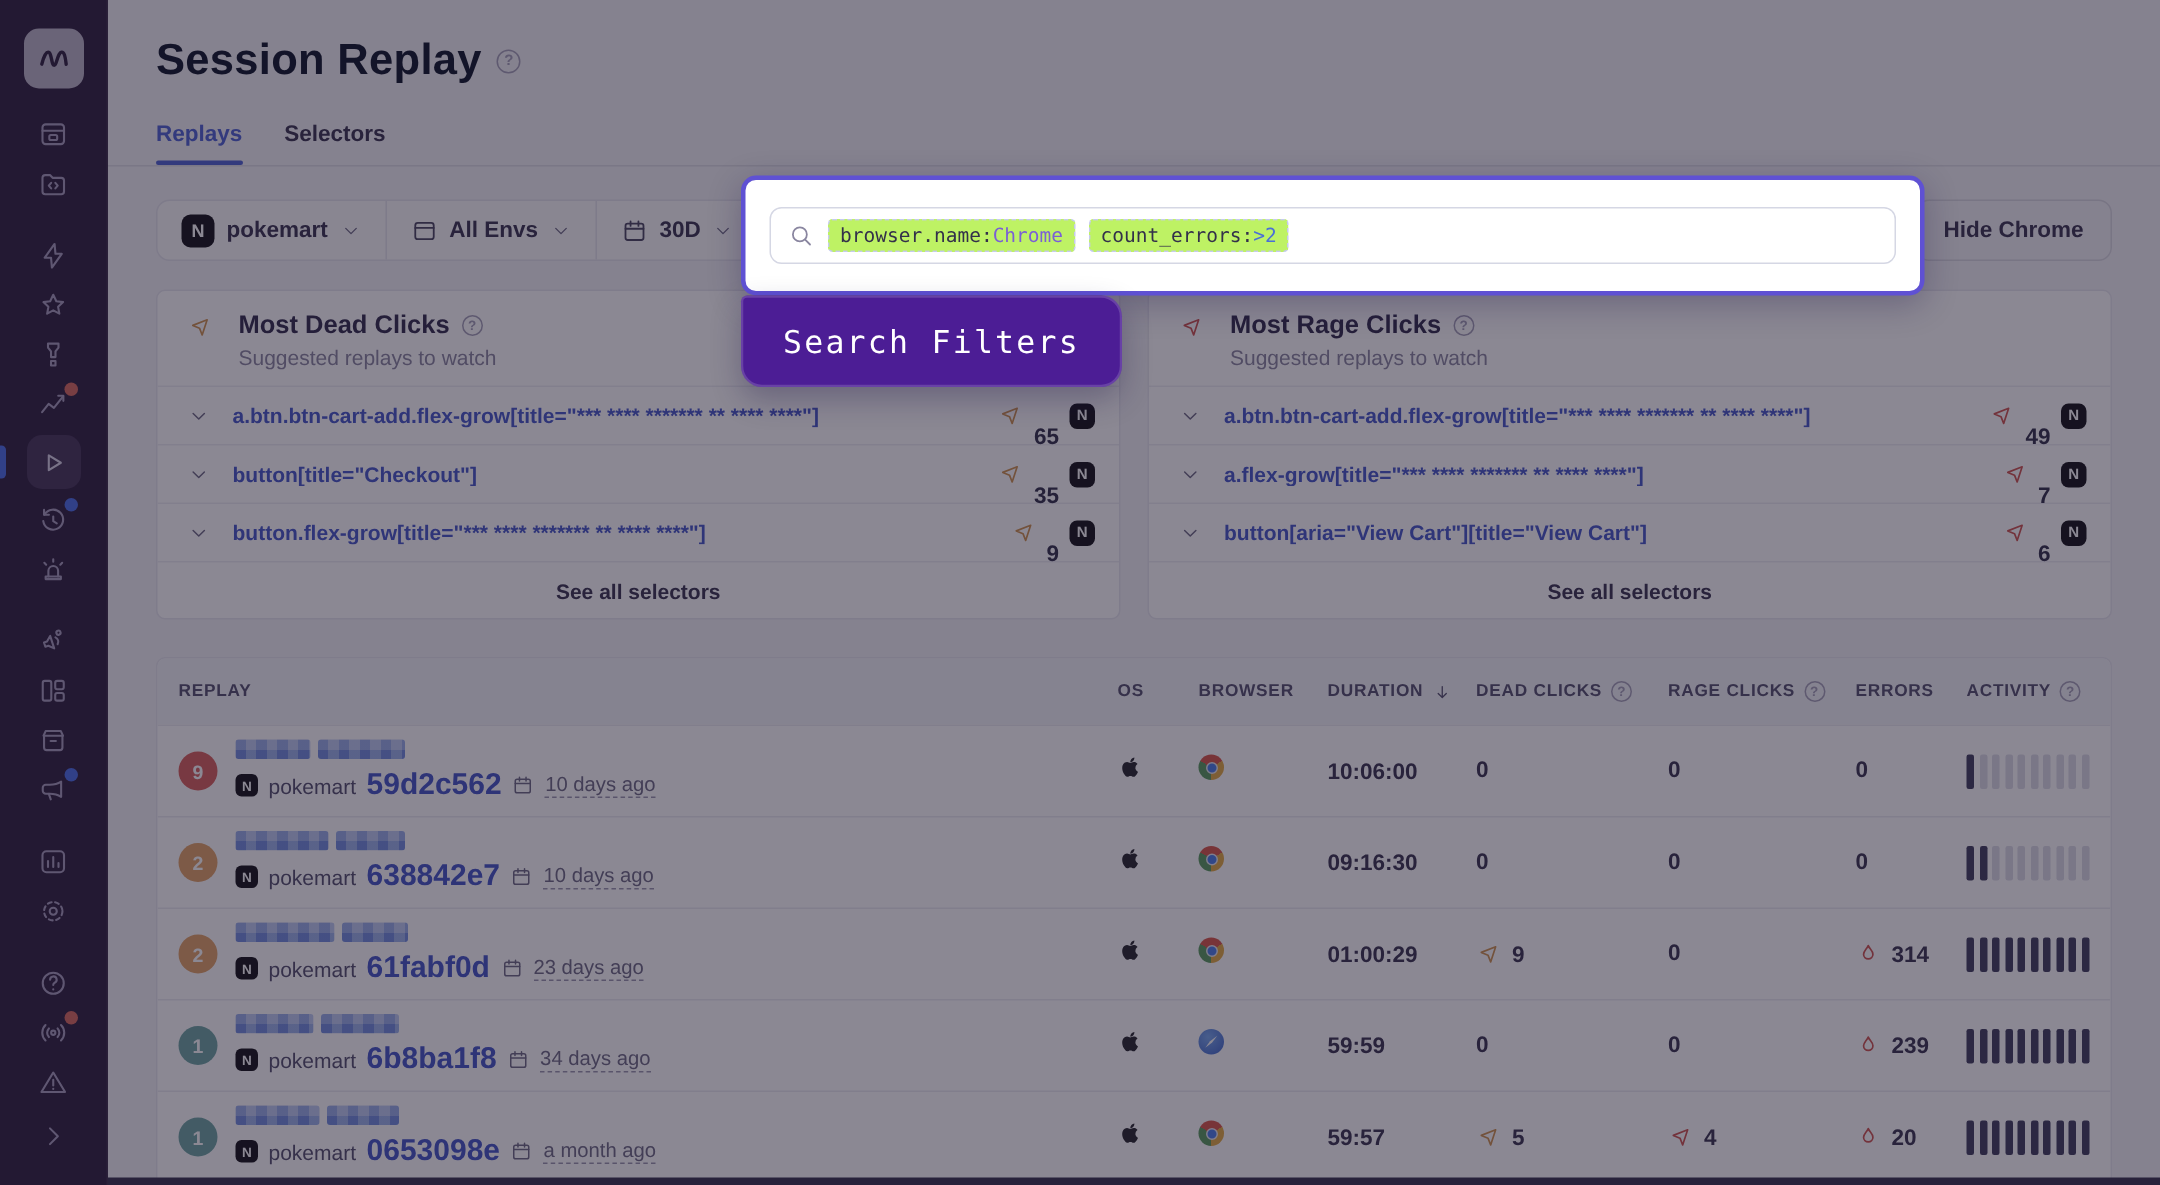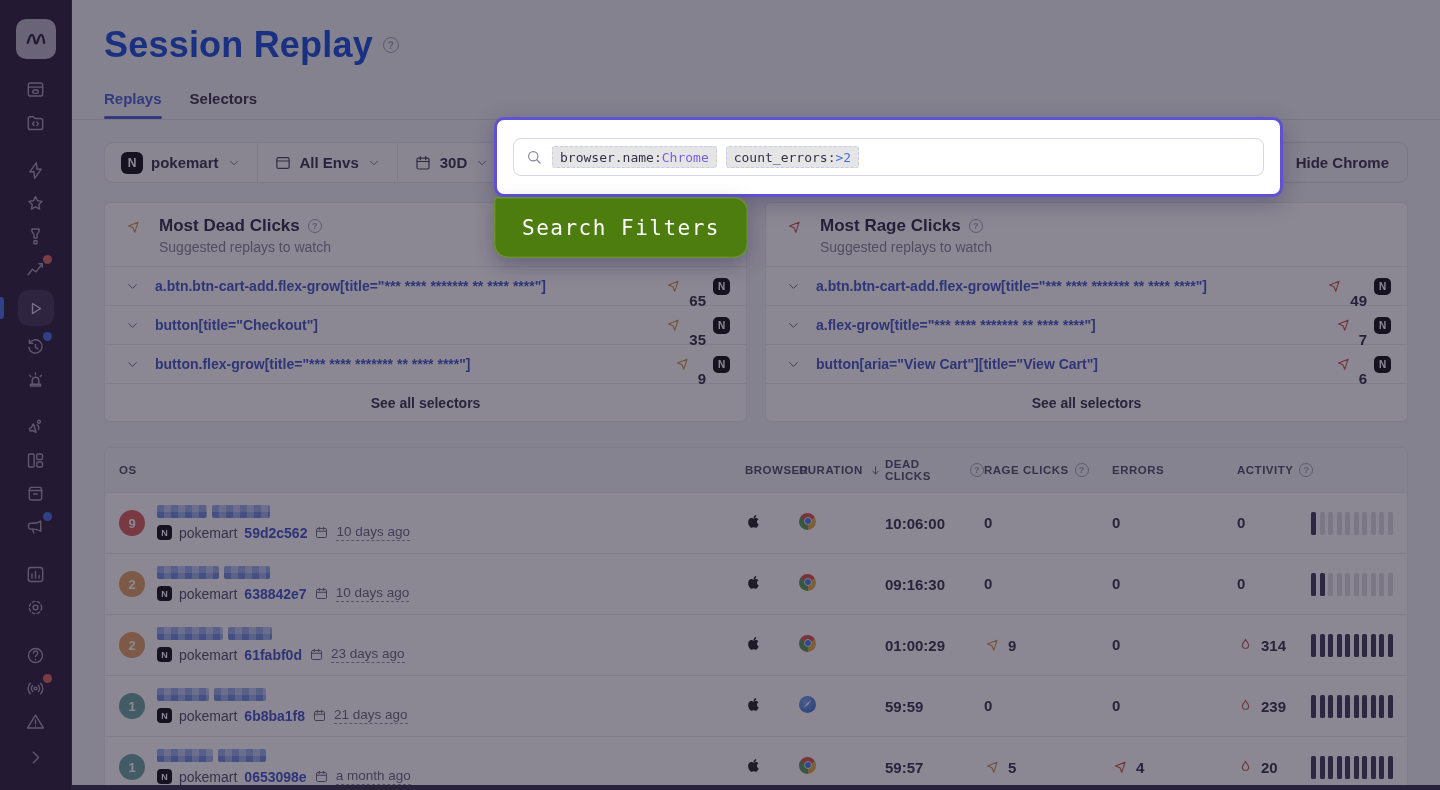--- a/index.html
+++ b/index.html
@@ -22,21 +22,21 @@
   .side-item.gap { margin-top:15px; }
   .side-item.active { background:#463659; border-radius:10px; height:36px; margin:4px 0; color:#d9d3e6; }
   .side-item.bottom { margin-top:auto; margin-bottom:16px; }
   .active-ind { position:absolute; left:-18px; top:7px; width:4px; height:22px; background:#4b6fe8; border-radius:0 3px 3px 0; }
   .dot { position:absolute; top:2px; right:2px; width:9px; height:9px; border-radius:50%; }
 
   
   .main { position:absolute; left:72px; top:0; right:0; bottom:0; }
   .page-head { padding:24px 32px 0 32px; }
   .title-row { display:flex; align-items:center; gap:10px; }
-  h1 { font-size:36px; font-weight:700; color:#1d4ed8; letter-spacing:.2px; }
+  h1 { font-size:29px; font-weight:700; color:#0f172a; letter-spacing:.2px; }
   .qmark { width:16px; height:16px; border:1.4px solid #a5a1b8; color:#a5a1b8; border-radius:50%;
            font-size:10px; font-weight:700; display:inline-flex; align-items:center; justify-content:center; flex:0 0 auto; }
   .qmark.sm { width:14px; height:14px; font-size:9px; }
   .tabs { display:flex; gap:28px; margin-top:24px; }
   .tab { font-size:15px; font-weight:600; color:#3a3550; padding-bottom:12px; cursor:pointer; position:relative; }
   .tab.active { color:#4f63d2; }
   .tab.active::after { content:""; position:absolute; left:0; right:0; bottom:0; height:3px; border-radius:2px; background:#4f63d2; }
   .head-divider { height:1px; background:#dcdce4; }
 
   .content { padding:22px 32px 0 32px; }
@@ -87,21 +87,21 @@
            display:flex; align-items:center; justify-content:center; flex:0 0 auto; }
   .rname { height:13px; margin-bottom:6px; display:flex; gap:5px; }
   .rname i { display:block; height:13px; border-radius:2px;
              background:
                repeating-linear-gradient(90deg, rgba(73,104,196,.55) 0 7px, rgba(150,168,226,.45) 7px 14px),
                repeating-linear-gradient(0deg, rgba(96,124,210,.5) 0 6px, rgba(170,184,236,.55) 6px 13px);
              background-blend-mode:overlay; }
   .rsub { display:flex; align-items:center; gap:7px; }
   .rsub .nbadge { width:15px; height:15px; font-size:9px; border-radius:4px; }
   .proj { font-size:14px; color:#55516e; }
-  .rid { font-size:14px; font-weight:700; color:#4456c7; }
+  .rid { font-size:20px; font-weight:700; color:#4456c7; }
   .rsub svg { width:15px; height:15px; color:#6f6b85; }
   .rdate { font-size:13.5px; color:#6f6b85; border-bottom:1px dashed #9a96ae; padding-bottom:1px; }
   .os-apple { width:17px; height:17px; }
   .bi { width:17px; height:17px; border-radius:50%; display:inline-block; position:relative; }
   .bi.chrome { background:conic-gradient(from -60deg, #d95749 0 120deg, #e3aa42 0 240deg, #5a9a5e 0 360deg); }
   .bi.chrome::after { content:""; position:absolute; inset:4.5px; background:#4a7de8; border:1.6px solid #e8e8f0; border-radius:50%; }
   .bi.safari { background:radial-gradient(circle at 38% 32%, #79a9ef, #3f66c9); }
   .bi.safari::after { content:""; position:absolute; inset:3.5px; background:#fff;
                       clip-path:polygon(10% 90%, 42% 46%, 90% 10%, 56% 55%); }
   .cellnum { font-size:15px; font-weight:600; color:#3a3550; }
@@ -113,23 +113,23 @@
   .bottom-strip { position:absolute; left:0; right:0; bottom:0; height:5px; background:#39334f; }
 
   
   .overlay { position:absolute; inset:0; background:rgba(24,17,40,.5); z-index:40; }
   .spotlight { position:absolute; left:494px; top:117px; width:789px; height:80px; background:#fff;
                border:3px solid #5f51d3; border-radius:10px; z-index:50; display:flex; align-items:center; padding:0 16px;
                box-shadow:0 6px 22px rgba(25,15,70,.28); }
   .searchbox { flex:1; height:38px; border:1px solid #d5d7e4; border-radius:8px; display:flex; align-items:center;
                gap:9px; padding:0 11px; cursor:text; }
   .searchbox .sic { width:18px; height:18px; color:#8a86a0; flex:0 0 auto; }
-  .chip { font-family:"DejaVu Sans Mono", monospace; font-size:13px; background:#e5e5e5; border:1px dashed #c6cbee;
+  .chip { font-family:"DejaVu Sans Mono", monospace; font-size:13px; background:#bef264; border:1px dashed #c6cbee;
           border-radius:3px; padding:2.5px 7px; white-space:nowrap; color:#33304a; cursor:pointer; }
-  .tour-tip { position:absolute; left:494px; top:197px; width:254px; height:61px; background:#4d7c0f;
+  .tour-tip { position:absolute; left:494px; top:197px; width:254px; height:61px; background:#4c1d95;
               border-radius:4px 14px 14px 14px; z-index:50; display:flex; align-items:center; justify-content:center;
               box-shadow:inset 0 0 0 1.5px rgba(255,255,255,.16), 0 8px 20px rgba(25,15,70,.3);
               font-family:"DejaVu Sans Mono", monospace; font-size:21px; letter-spacing:1.5px; color:#fff; }
 </style>
 </head>
 <body>
 
 <aside class="sidebar">
   <div class="logo">
     <svg class="ic" viewBox="0 0 24 24" style="stroke-width:2.1">
@@ -447,20 +447,23 @@
         <span class="sel-count">6</span>
         <span class="nbadge">N</span>
       </span>
     </div>
     <div class="wfoot">See all selectors</div>
         </div>
       </div>
 
     <div class="rtable">
       <div class="tgrid thead">
+        <div class="th">
+            <span>REPLAY</span>
+          </div>
         <div class="th">
             <span>OS</span>
           </div>
         <div class="th">
             <span>BROWSER</span>
           </div>
         <div class="th">
             <span>DURATION</span>
           <svg class="ic" viewBox="0 0 24 24">
               <path d="M12 5v13M7 13.5L12 18.5l5-5"></path>
@@ -650,21 +653,21 @@
         <div class="rsub">
           <span class="nbadge">N</span>
           <span class="proj">pokemart</span>
           <a class="rid">6b8ba1f8</a>
           <span>
                     <svg class="ic" viewBox="0 0 24 24">
                       <rect x="4" y="5.5" width="16" height="14.5" rx="2"></rect>
                       <path d="M4 10h16M8.5 3.5v4M15.5 3.5v4"></path>
                     </svg>
                   </span>
-          <span class="rdate">21 days ago</span>
+          <span class="rdate">34 days ago</span>
         </div>
       </div>
     </div>
     <div><span><svg class="os-apple" viewBox="0 0 24 24">
                   <path fill="#26262c" d="M16.9 12.4c0-2.3 1.9-3.4 2-3.5-1.1-1.6-2.8-1.8-3.4-1.8-1.4-.15-2.8.85-3.5.85-.7 0-1.85-.83-3-.81-1.55.02-3 .9-3.8 2.3-1.6 2.8-.4 7 1.15 9.25.75 1.1 1.65 2.35 2.85 2.3 1.15-.05 1.6-.75 3-.75s1.8.75 3 .72c1.25-.02 2.04-1.12 2.8-2.23.9-1.3 1.25-2.55 1.27-2.6-.03-.02-2.44-.95-2.47-3.73z"></path>
                   <path fill="#26262c" d="M14.9 5.9c.65-.8 1.1-1.9 1-3-.95.04-2.1.63-2.8 1.43-.6.7-1.15 1.85-1 2.93 1.05.08 2.15-.54 2.8-1.36z"></path>
                 </svg></span></div>
     <div><span class="bi safari"></span></div>
     <div class="cellnum">59:59</div>
     <div><span class="cellnum">0</span></div>

